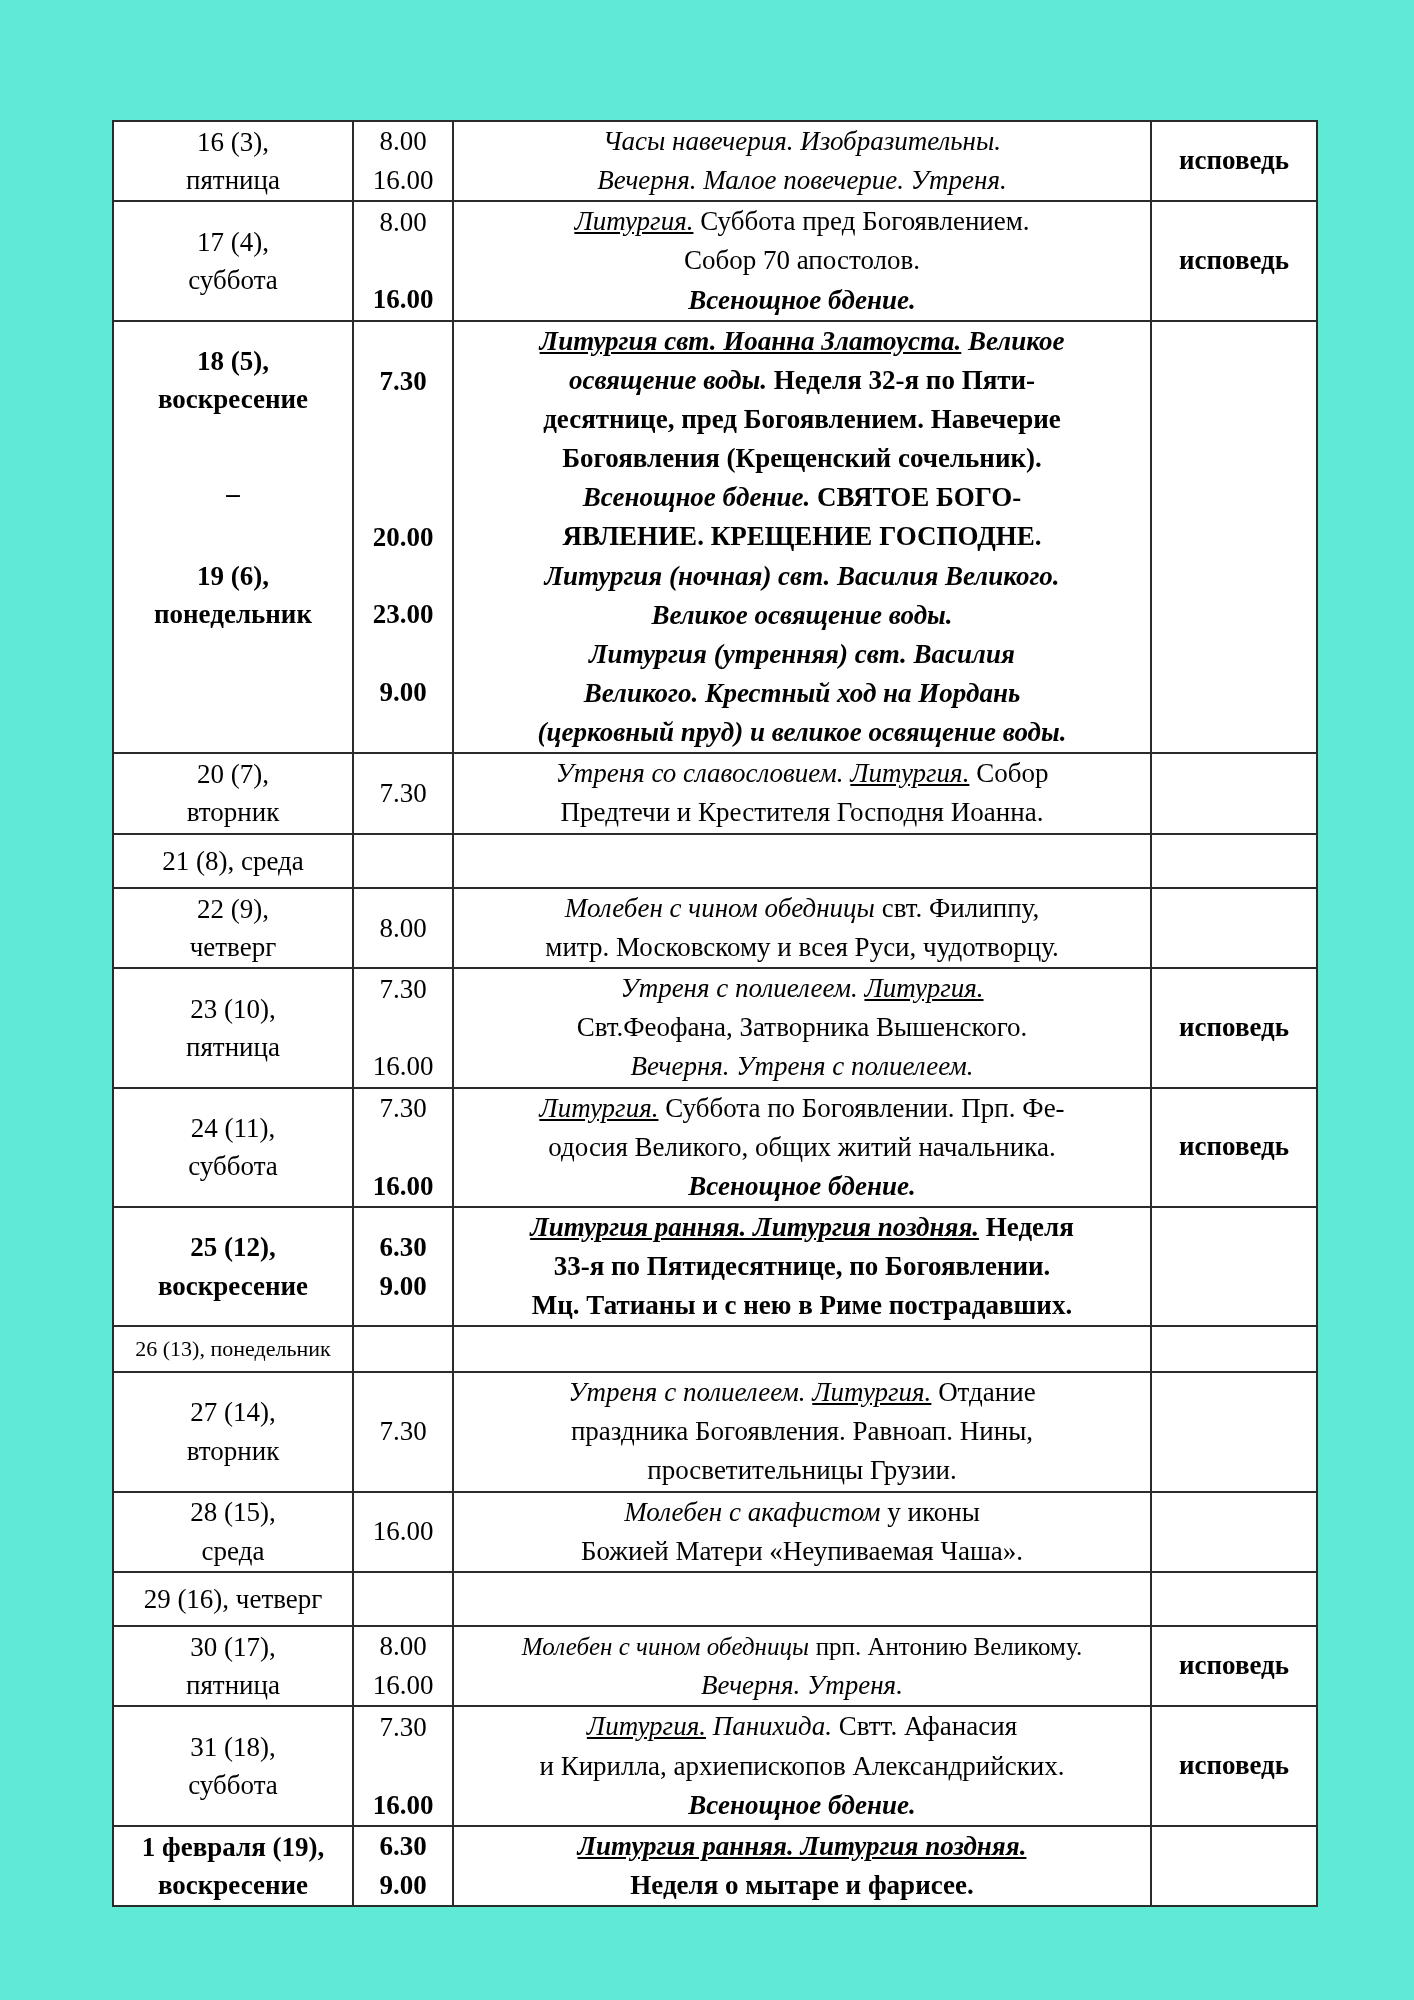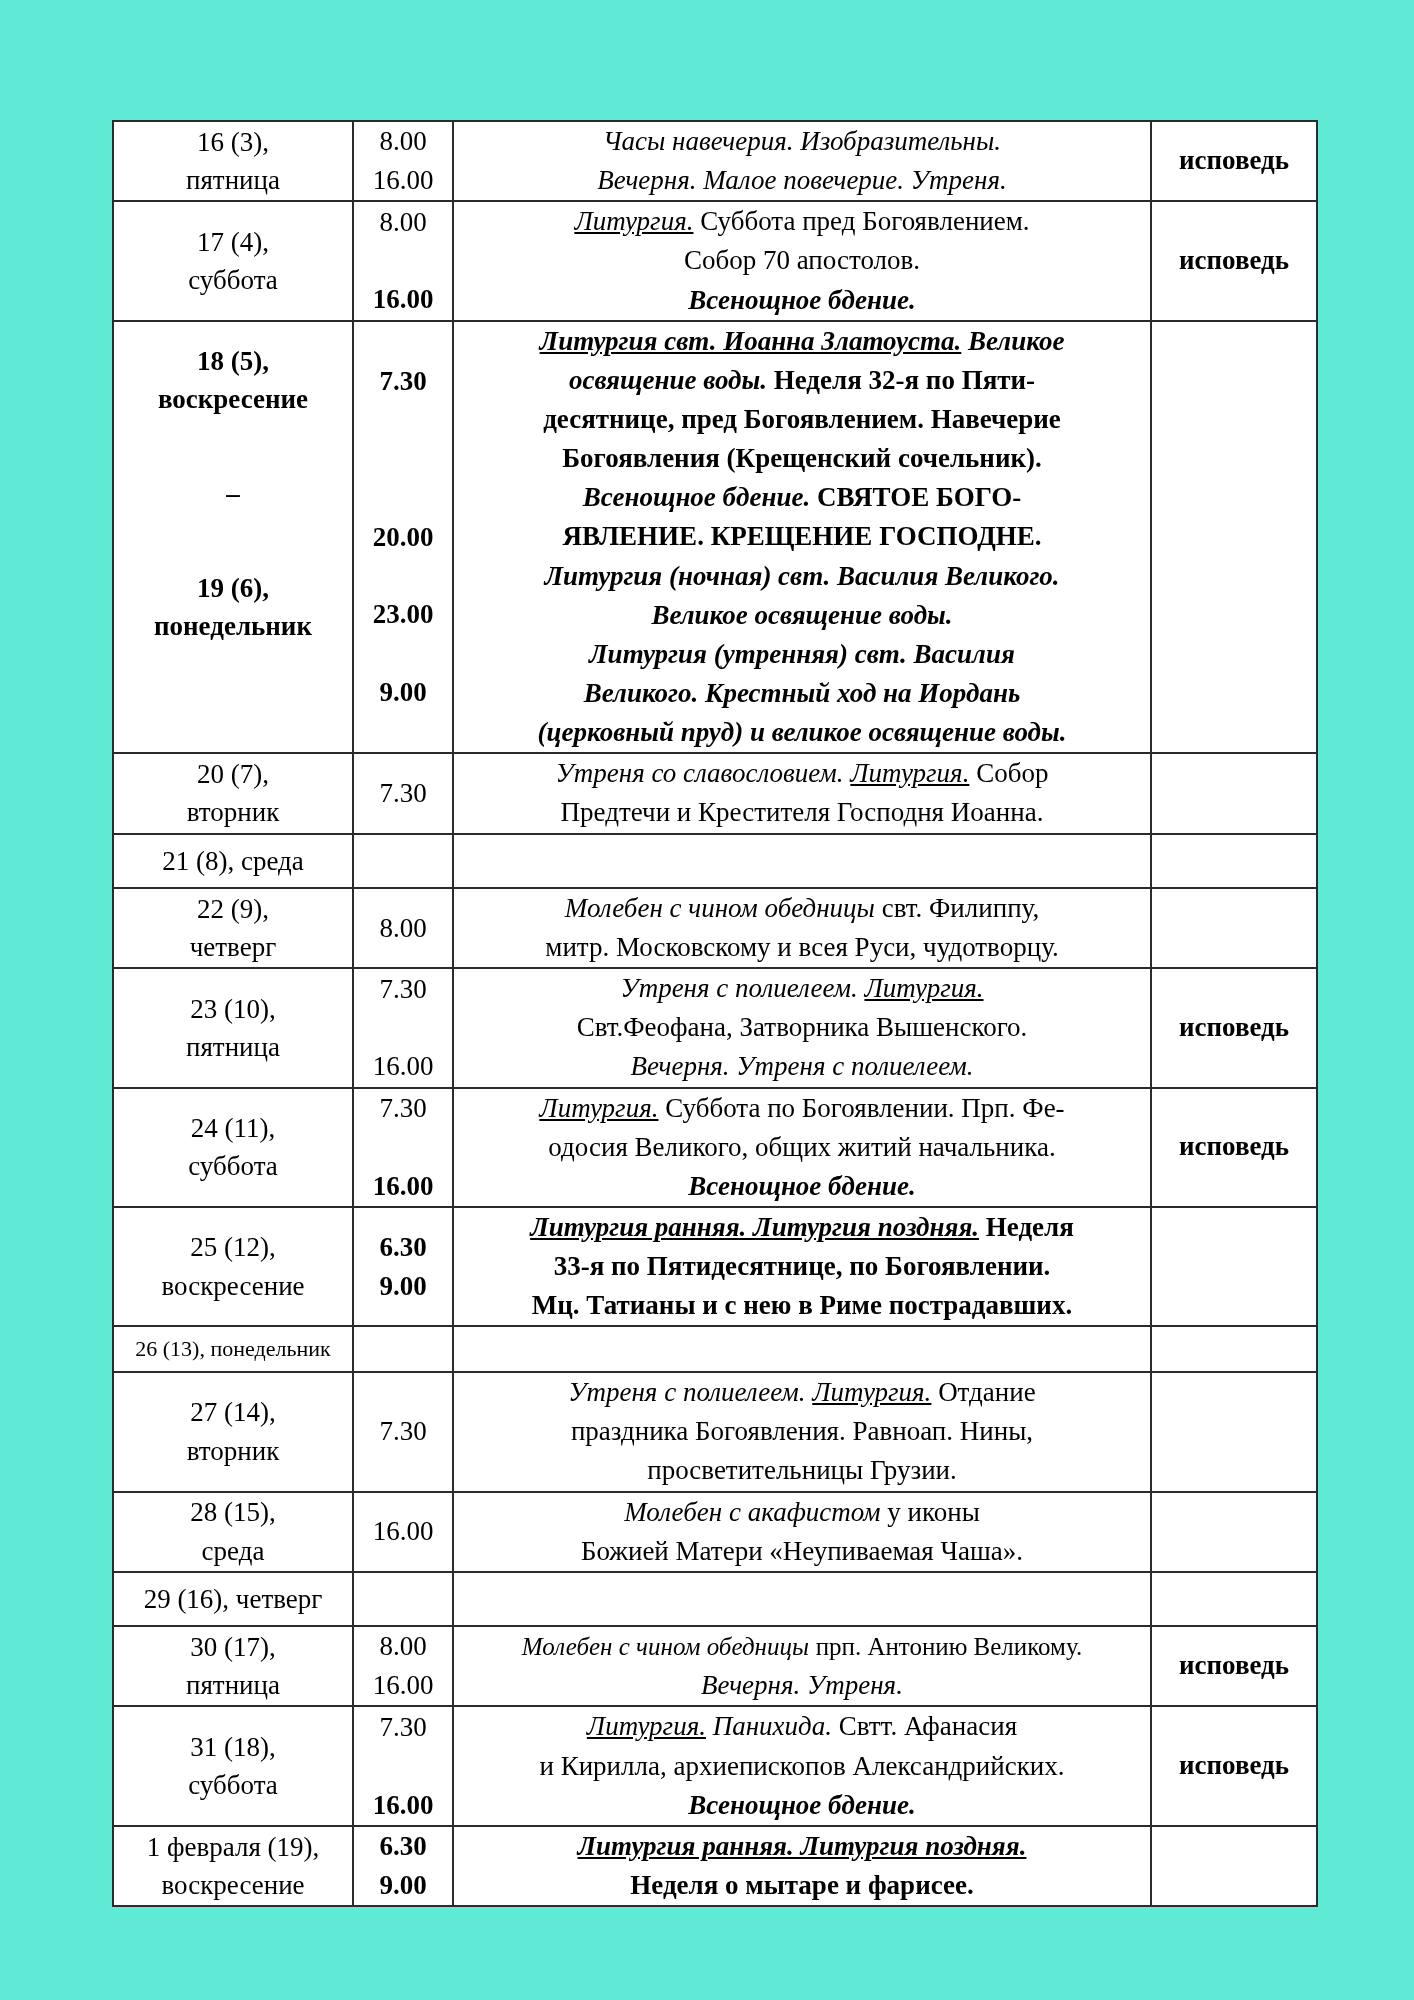--- a/index.html
+++ b/index.html
@@ -49,21 +49,21 @@
     background: #ffffff;
   }
 
   
   .cell-date {
     font-size: 27px;
     line-height: 1.42;
     padding: 4px 6px 6px 6px;
   }
   .cell-date .d-line { display: block; }
-  .cell-date.bold { font-weight: normal; }
+  .cell-date.bold { font-weight: bold; }
   .cell-date.tiny { font-size: 22px; line-height: 1.35; }
   .cell-date.onerow { padding: 7px 6px; }
 
   .cell-date.big-block {
     vertical-align: top;
     position: relative;
     padding: 0;
     height: 100%;
   }
   .big-block-inner {
@@ -79,21 +79,21 @@
     line-height: 1.42;
   }
   .bb-mid {
     position: absolute;
     top: 152px; left: 0; right: 0;
     font-weight: bold;
     font-size: 27px;
   }
   .bb-bot {
     position: absolute;
-    bottom: 6px; left: 0; right: 0;
+    bottom: 18px; left: 0; right: 0;
     font-weight: bold;
     font-size: 27px;
     line-height: 1.42;
   }
 
   
   .cell-time {
     font-size: 27px;
     line-height: 1.44;
     padding: 4px 4px 6px 4px;

